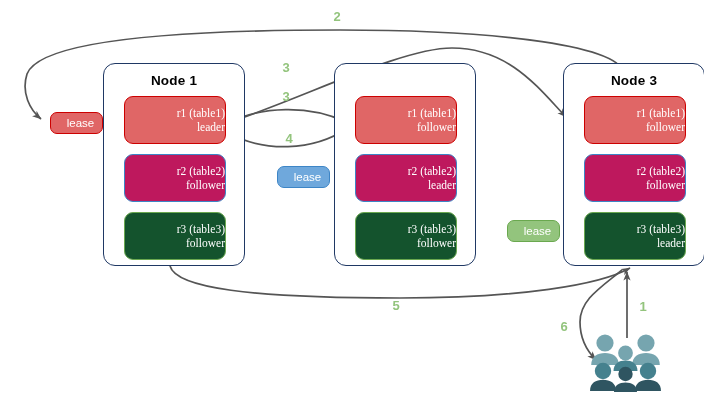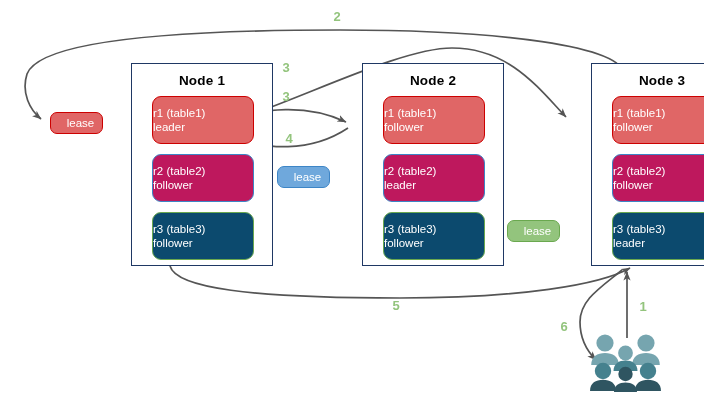--- a/index.html
+++ b/index.html
@@ -8,43 +8,43 @@
     font-family:"Liberation Sans","DejaVu Sans",sans-serif;
   }
   #stage{position:absolute;left:0;top:0;width:704px;height:405px;}
   svg.layer{position:absolute;left:0;top:0;width:704px;height:405px;overflow:visible;}
   svg.arrows{pointer-events:none;}
 
   .node-box{
     position:absolute;
     box-sizing:border-box;
     border:1.6px solid #1f3864;
-    border-radius:0;
+    border-radius:12px;
     background:#ffffff;
-    margin-left:28px;
   }
   .node-title{
     position:absolute;left:0;right:0;top:9px;
     text-align:center;
     font-size:13.5px;font-weight:bold;color:#000000;
     letter-spacing:.2px;
   }
   .replica{
     position:absolute;
     box-sizing:border-box;
     border-radius:9px;
     display:flex;flex-direction:column;
-    align-items:flex-start;justify-content:center;
+    align-items:flex-end;justify-content:center;
     color:#ffffff;font-size:11.5px;line-height:1.22;
     text-align:center;
+    font-family:Liberation Serif, serif;
   }
   .replica .l1,.replica .l2{display:block;white-space:nowrap;}
   .rep-red{background:#e06666;border:1.4px solid #cc0000;}
   .rep-blue{background:#be185d;border:1.4px solid #3d85c6;}
-  .rep-green{background:#0c4a6e;border:1.4px solid #6aa84f;}
+  .rep-green{background:#14532d;border:1.4px solid #6aa84f;}
 
   .lease{
     position:absolute;box-sizing:border-box;
     border-radius:7px;
     display:flex;align-items:center;justify-content:center;
     color:#ffffff;font-size:11.5px;
     white-space:nowrap;
     padding-left:8px;
   }
   .lease-red{background:#e06666;border:1.4px solid #cc0000;}
@@ -97,21 +97,20 @@
       <span class="l1">r2 (table2)</span>
       <span class="l2">follower</span>
     </div>
     <div class="replica rep-green" style="left:20px;top:148px;width:102px;height:48px;">
       <span class="l1">r3 (table3)</span>
       <span class="l2">follower</span>
     </div>
   </div>
 
   <div class="node-box" style="left:334px;top:63px;width:142px;height:203px;">
-    <div class="node-title">Node 2</div>
     <div class="replica rep-red" style="left:20px;top:32px;width:102px;height:48px;">
       <span class="l1">r1 (table1)</span>
       <span class="l2">follower</span>
     </div>
     <div class="replica rep-blue" style="left:20px;top:90px;width:102px;height:48px;">
       <span class="l1">r2 (table2)</span>
       <span class="l2">leader</span>
     </div>
     <div class="replica rep-green" style="left:20px;top:148px;width:102px;height:48px;">
       <span class="l1">r3 (table3)</span>

